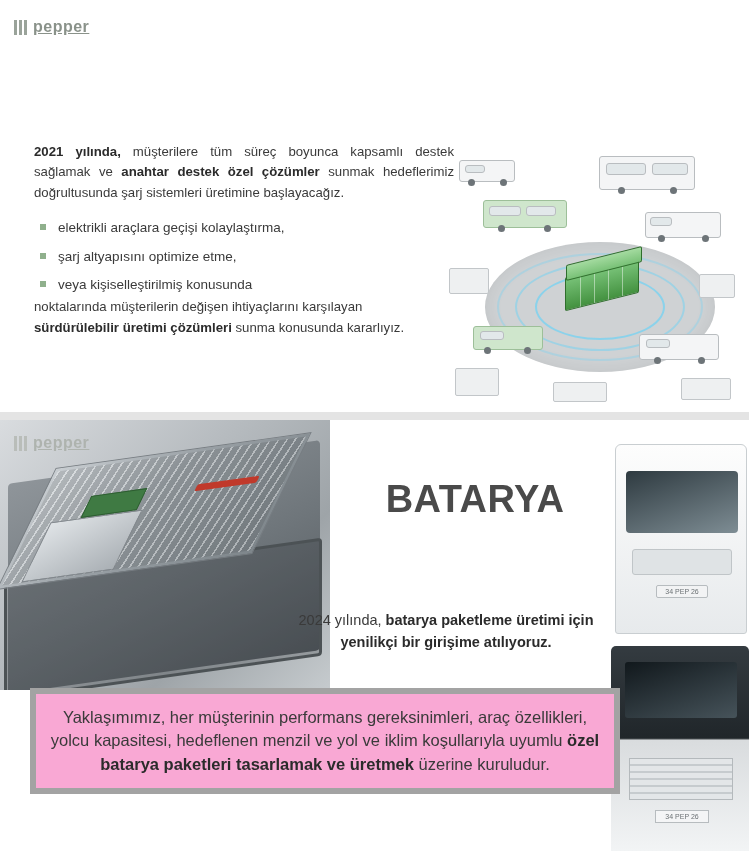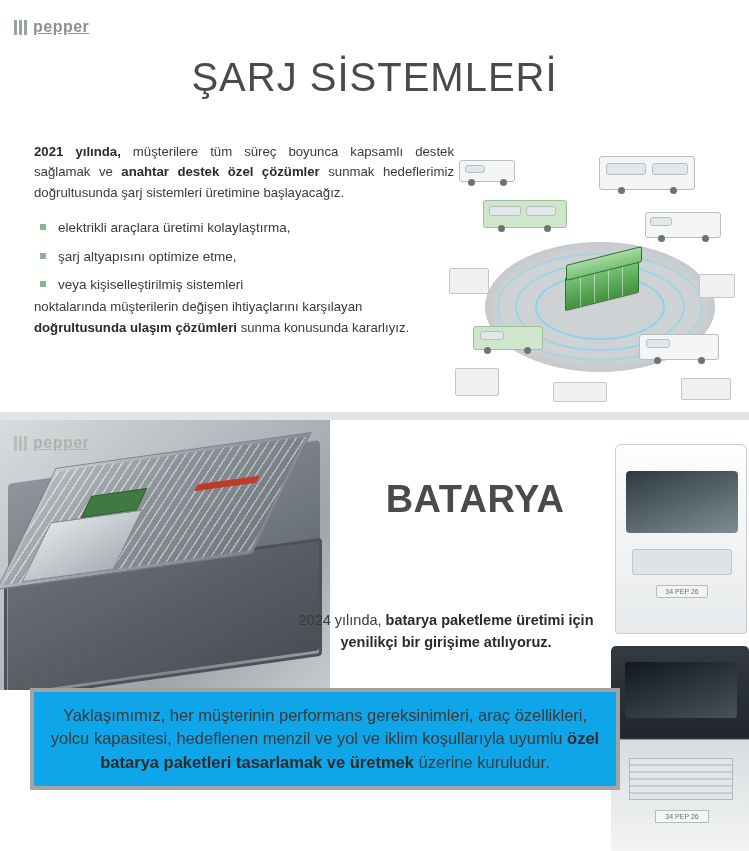--- a/index.html
+++ b/index.html
@@ -356,27 +356,27 @@
     font-size: 14.5px;
     line-height: 1.5;
     color: #3a3a3a;
   }
   .s2-sub .b { font-weight: bold; color: #2b2b2b; }
 
   .s2-box {
     position: absolute;
     left: 30px; top: 268px;
     width: 590px;
-    border: 4px solid #a3a3a3;
+    border: 6px solid #a3a3a3;
     padding: 12px 14px;
     text-align: center;
     font-size: 16.5px;
     line-height: 1.42;
     color: #3a3a3a;
-    background: #0ea5e9;
+    background: #f9a8d4;
   }
   .s2-box .b { font-weight: bold; color: #2b2b2b; }
 
   .gap-strip {
     position: absolute;
     left: 0; top: 412px;
     width: 749px; height: 8px;
     background: #e4e4e4;
   }
 </style>
@@ -389,34 +389,33 @@
 
     <div class="logo s1-logo">
       <span class="logo-bars">
           <i></i>
           <i></i>
           <i></i>
         </span>
       <span class="logo-text">pepper</span>
     </div>
 
-    <div class="s1-title">ŞARJ SİSTEMLERİ</div>
 
     <div class="s1-body">
       <span class="b">2021 yılında,</span><span> müşterilere tüm süreç boyunca kapsamlı destek sağlamak ve </span><span class="b">anahtar destek özel çözümler</span><span> sunmak hedeflerimiz doğrultusunda şarj sistemleri üretimine başlayacağız.</span>
     </div>
 
     <ul class="s1-list">
-      <li><span>elektrikli araçlara üretimi kolaylaştırma,</span></li>
+      <li><span>elektrikli araçlara geçişi kolaylaştırma,</span></li>
       <li><span>şarj altyapısını optimize etme,</span></li>
-      <li><span>veya kişiselleştirilmiş sistemleri</span></li>
+      <li><span>veya kişiselleştirilmiş konusunda</span></li>
     </ul>
 
     <div class="s1-body2">
-      <span>noktalarında müşterilerin değişen ihtiyaçlarını karşılayan </span><span class="b">doğrultusunda ulaşım çözümleri</span><span> sunma konusunda kararlıyız.</span>
+      <span>noktalarında müşterilerin değişen ihtiyaçlarını karşılayan </span><span class="b">sürdürülebilir üretimi çözümleri</span><span> sunma konusunda kararlıyız.</span>
     </div>
 
     <div class="s1-art">
       <div class="ground"></div>
       <div class="ring r3"></div>
       <div class="ring r2"></div>
       <div class="ring r1"></div>
 
       <div class="battery-box">
         <div class="batt-line" style="left:14px;top:2px;"></div>

